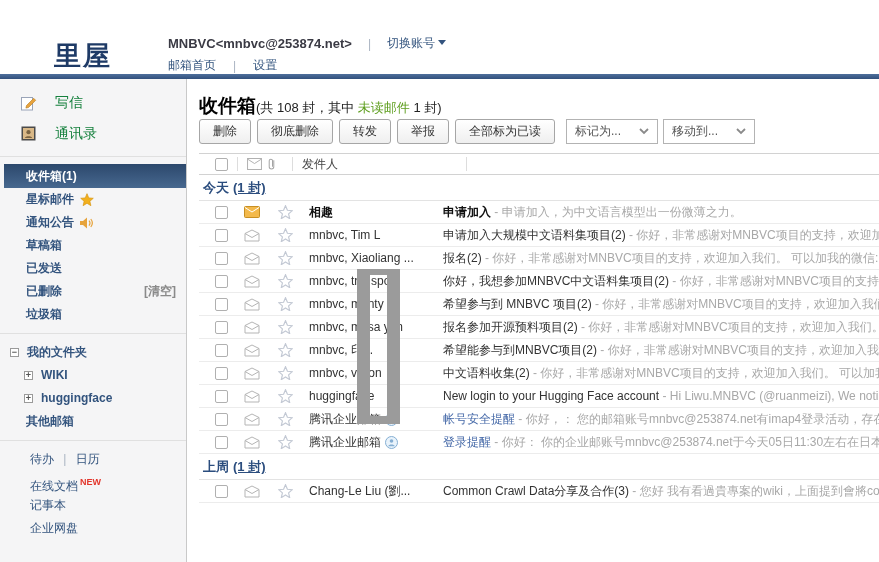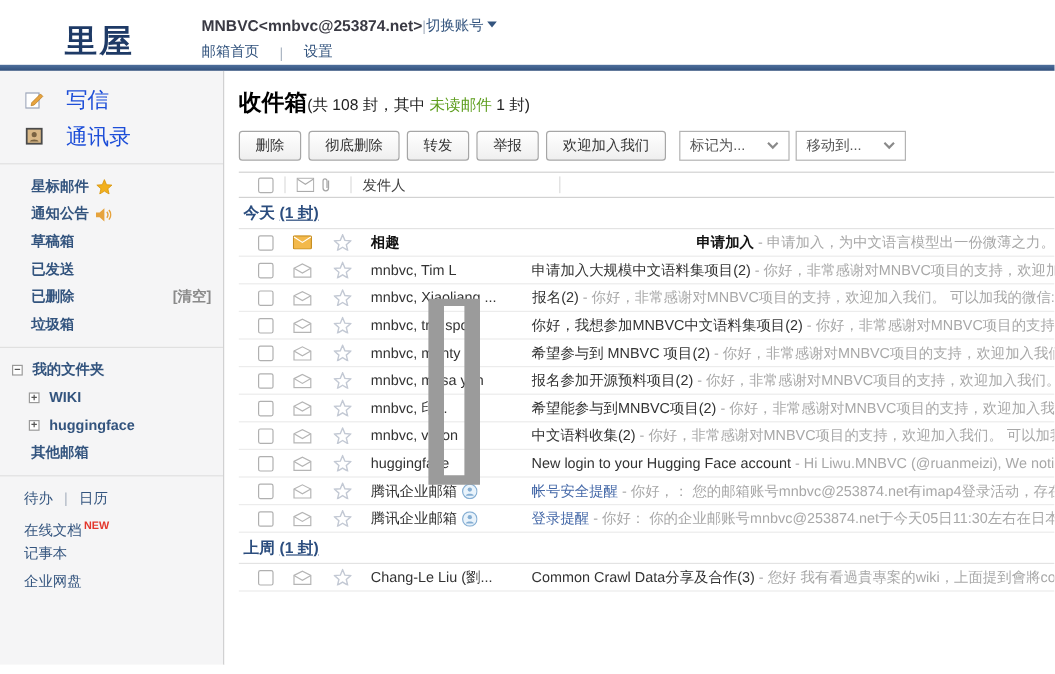--- a/index.html
+++ b/index.html
@@ -1,70 +1,70 @@
 <!DOCTYPE html>
 <html><head>
 <meta charset="utf-8">
 <style>
   * { margin:0; padding:0; box-sizing:border-box; font-family:"Liberation Sans","DejaVu Sans",sans-serif; }
   html,body { background:#fff; }
   #app { width:879px; height:562px; overflow:hidden; background:#fff; position:relative; }
 
   
-  .hdr { height:54px; display:flex; align-items:flex-start; background:#fff; }
+  .hdr { height:74px; display:flex; align-items:flex-end; background:#fff; }
   .logo { font-size:27px; font-weight:bold; color:#1e3a66; margin:16px 0 0 54px; letter-spacing:2px; }
   .acct { margin:13px 0 0 56px; font-size:12px; }
-  .acct-line1 { display:flex; align-items:center; gap:0; }
+  .acct-line1 { display:flex; align-items:center; gap:16px; }
   .acct-name { font-weight:bold; color:#3a3a44; font-size:13px; }
   .hsep { color:#aab4c2; }
   .hlink { color:#33547e; text-decoration:none; cursor:pointer; }
   .caret-down { display:inline-block; width:0; height:0; border:4px solid transparent; border-top:5px solid #33547e; margin-left:3px; vertical-align:-2px; }
   .acct-line2 { margin-top:5px; display:flex; gap:17px; align-items:center; }
   .bluebar { height:5px; background:linear-gradient(#4e6f9c,#32507c); }
 
   .wrap { display:flex; height:495px; overflow:hidden; }
 
   
   .side { width:187px; flex:none; background:#f5f5f6; border-right:1px solid #c9c9c9; padding-top:8px; overflow:hidden; }
-  .act { display:flex; align-items:center; height:31px; padding-left:21px; color:#1d4ed8; font-size:18px; cursor:pointer; }
+  .act { display:flex; align-items:center; height:31px; padding-left:21px; color:#15803d; font-size:14px; cursor:pointer; }
   .act .aicon { width:17px; margin-right:17px; display:flex; }
   .sdiv { border-top:1px solid #e0e0e0; margin:7px 0; }
   .folder { height:23px; line-height:23px; padding-left:26px; color:#33547e; font-size:12px; cursor:pointer; display:flex; align-items:center;font-weight:bold; }
   .folder .flabel { display:inline-flex; align-items:center; gap:6px; }
   .folder.sel { background:linear-gradient(#2c486c,#47688f); color:#fff; font-weight:bold; height:24px; margin-left:4px; padding-left:22px; }
   .fright { margin-left:auto; margin-right:10px; color:#8a8a8a; font-size:12px; }
   .tree { display:inline-block; width:9px; height:9px; border:1px solid #9a9a9a; background:#fff; line-height:7px; font-size:9px; text-align:center; color:#555; margin-right:8px; flex:none; }
   .mf-root { padding-left:10px; }
   .mf-child { padding-left:24px; }
   .mf-other { padding-left:26px; }
-  .tool { height:23px; line-height:23px; padding-left:20px; color:#33547e; font-size:12px; cursor:pointer; }
+  .tool { height:23px; line-height:23px; padding-left:30px; color:#33547e; font-size:12px; cursor:pointer; }
   .newbadge { color:#e3362c; font-size:9px; font-weight:bold; vertical-align:super; margin-left:2px; }
 
   
   .main { flex:1; position:relative; overflow:hidden; background:#fff; padding-left:12px; }
   .title { margin-top:14px; font-size:13px; color:#222; }
   .title b { font-size:19px; color:#000; }
   .unreadgreen { color:#5e9e1e; }
 
-  .tbar { margin-top:10px; display:flex; align-items:center; }
+  .tbar { margin-top:0; display:flex; align-items:center; }
   .tb { height:25px; padding:0 13px; font-size:12px; color:#333; background:linear-gradient(#ffffff,#efefef); border:1px solid #a6a6a6; border-radius:3px; margin-right:6px; cursor:pointer; }
   .dd { height:25px; width:92px; border:1px solid #b3b3b3; background:#fff; display:flex; align-items:center; justify-content:space-between; padding:0 8px; color:#555; font-size:12px; margin-left:5px; cursor:pointer; }
 
   .lhead { margin-top:9px; height:22px; border-top:1px solid #d2d2d2; border-bottom:1px solid #d2d2d2; display:flex; align-items:center; color:#444; font-size:12px; padding-left:16px; }
   .lhead .hcb { width:13px; height:13px; border:1px solid #b0b0b0; border-radius:2px; background:#fff; flex:none; }
   .lhead .hsep2 { width:1px; height:14px; background:#ddd; margin:0 9px; }
   .lhead .hicons { display:flex; align-items:center; gap:4px; width:36px; }
   .lhead .hsender { width:155px; }
   .lhead .hsubject { flex:1; }
 
   .ghd { height:26px; line-height:26px; border-bottom:1px solid #e3e3e3; color:#2b4d7e; font-size:13px; padding-left:4px; }
   .glabel { font-weight:bold; }
   .gcount { font-weight:bold; text-decoration:underline; color:#2b4d7e; cursor:pointer; margin-left:4px; }
 
-  .row { height:23px; border-bottom:1px solid #ececec; display:flex; align-items:center; padding-left:16px; font-size:12px; white-space:nowrap; overflow:hidden; cursor:pointer;text-align:right; }
+  .row { height:23px; border-bottom:1px solid #ececec; display:flex; align-items:center; padding-left:16px; font-size:12px; white-space:nowrap; overflow:hidden; cursor:pointer; }
   .cb { width:13px; height:13px; border:1px solid #b0b0b0; border-radius:2px; background:#fff; margin-right:16px; flex:none; }
   .env { width:16px; margin-right:18px; flex:none; display:flex; }
   .env .env-unread { display:none; }
   .row.unread .env-unread { display:block; }
   .starw { width:15px; margin-right:16px; flex:none; display:flex; }
   .snd { width:134px; flex:none; overflow:hidden; color:#333; display:flex; align-items:center; gap:4px; }
   .badge { display:none; flex:none; }
   .row.hasbadge .badge { display:inline-flex; }
   .subj { flex:1; overflow:hidden; color:#333; }
   .subj .pv, .subj .dash { color:#a8a8a8; }
@@ -114,20 +114,23 @@
               <rect x="2" y="2" width="11" height="11" fill="#d9b887"></rect>
               <circle cx="7.5" cy="6.2" r="2.1" fill="#7a6342"></circle>
               <path d="M3.8 12c.5-2.4 6.9-2.4 7.4 0z" fill="#7a6342"></path>
             </svg>
         </span>
         <span>通讯录</span>
       </div>
 
       <div class="sdiv"></div>
       <div id="folder-list">
+          <div class="folder sel">
+            <span class="flabel">收件箱(1)</span>
+          </div>
           <div class="folder">
             <span class="flabel">星标邮件<svg width="14" height="13" viewBox="0 0 20 19">
                 <path d="M10 1l2.6 6.2 6.6.5-5 4.4 1.5 6.4L10 15l-5.7 3.5 1.5-6.4-5-4.4 6.6-.5z" fill="#f2b01e" stroke="#d8960e"></path>
               </svg></span>
           </div>
           <div class="folder">
             <span class="flabel">通知公告<svg width="13" height="12" viewBox="0 0 13 12">
                 <path d="M0 4h3l4-3.5v11L3 8H0z" fill="#e6a33c"></path>
                 <path d="M9 3.5a4 4 0 0 1 0 5M10.8 2a6.5 6.5 0 0 1 0 8" stroke="#e6a33c" fill="none" stroke-width="1.2"></path>
               </svg></span>
@@ -185,21 +188,21 @@
       <div class="title">
         <b>收件箱</b><span>(共 108 封，其中 </span><span class="unreadgreen">未读邮件</span><span> 1 封)</span>
       </div>
 
       <div class="tbar">
         <span id="tb-buttons" style="display:flex;">
             <button class="tb">删除</button>
             <button class="tb">彻底删除</button>
             <button class="tb">转发</button>
             <button class="tb">举报</button>
-            <button class="tb">欢迎加入我们</button>
+            <button class="tb">全部标为已读</button>
           </span>
         <div class="dd">
           <span>标记为...</span>
           <svg width="10" height="7" viewBox="0 0 10 7">
               <polyline points="1,1 5,5 9,1" fill="none" stroke="#8a8a8a" stroke-width="1.8"></polyline>
             </svg>
         </div>
         <div class="dd">
           <span>移动到...</span>
           <svg width="10" height="7" viewBox="0 0 10 7">

